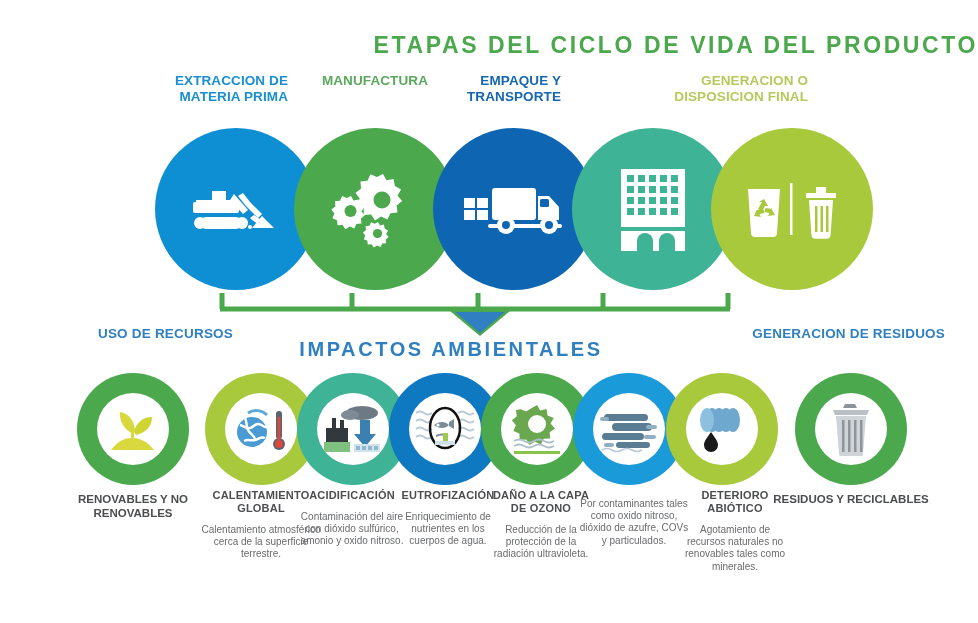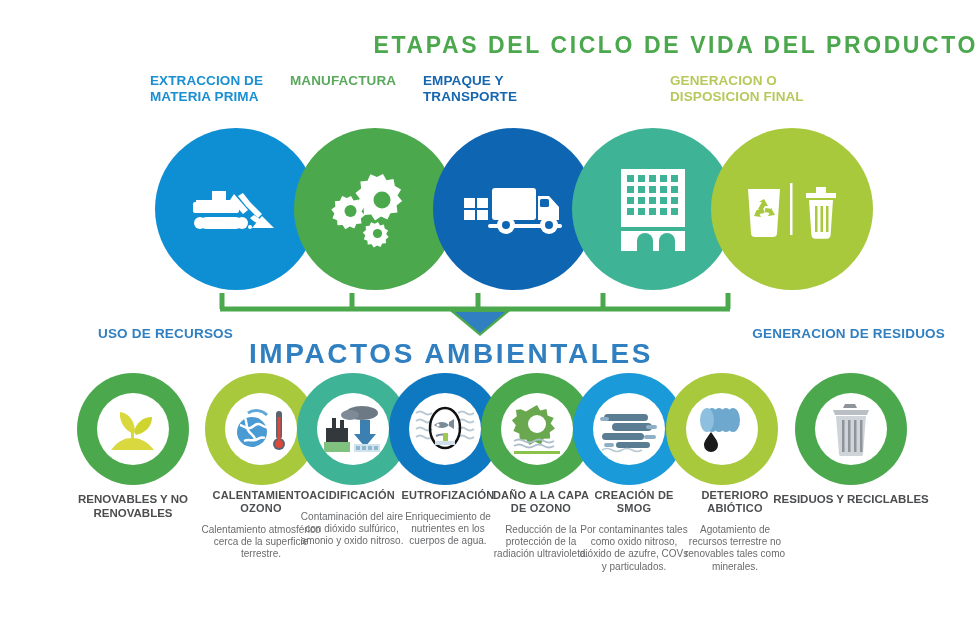--- a/index.html
+++ b/index.html
@@ -26,21 +26,21 @@
 
   
   .stage-labels {
     position:absolute;
     top:73px; left:150px;
     width:690px; height:44px;
   }
   .stage-label {
     position:absolute;
     width:138px;
-    text-align:left;
+    text-align:right;
     font-size:13.5px;
     font-weight:bold;
     line-height:16px;
     letter-spacing:.1px;
   }
 
   
   .top-circles { position:absolute; top:128px; left:0; width:978px; height:162px; }
   .top-circle {
     position:absolute;
@@ -66,21 +66,21 @@
     letter-spacing:.2px;
     width:200px;
   }
   #uso-de-recursos-heading { top:325px; left:33px; }
   #generacion-residuos-heading { top:325px; left:745px; }
 
   .impacts-title {
     position:absolute;
     top:338px; left:0; width:902px;
     text-align:center;
-    font-size:28px;
+    font-size:20px;
     font-weight:bold;
     letter-spacing:2.6px;
     color:#2f7fc1;
   }
 
   
   .bottom-circles { position:absolute; top:373px; left:0; width:978px; height:118px; }
   .ring {
     position:absolute;
     width:112px; height:112px;
@@ -431,39 +431,38 @@
             </g>
           </svg>
         </span>
       </div>
     </div>
   </div>
 
   <div class="outer-caption" id="cap-res" style="left: 48px; top: 492px;">RENOVABLES Y NO RENOVABLES</div>
 
   <div class="caption" id="cap-i0" style="left: 193px; width: 136px; top: 489px;">
-    <span class="cap-title">CALENTAMIENTO OZONO</span>
+    <span class="cap-title">CALENTAMIENTO GLOBAL</span>
     <span class="cap-body">Calentamiento atmosférico cerca de la superficie terrestre.</span>
   </div>
   <div class="caption" id="cap-i1" style="left: 297px; width: 110px; top: 489px;">
     <span class="cap-title">ACIDIFICACIÓN</span>
     <span class="cap-body">Contaminación del aire con dióxido sulfúrico, amonio y oxido nitroso.</span>
   </div>
   <div class="caption" id="cap-i3" style="left: 487px; width: 108px; top: 489px;">
     <span class="cap-title">DAÑO A LA CAPA DE OZONO</span>
     <span class="cap-body">Reducción de la protección de la radiación ultravioleta.</span>
   </div>
   <div class="caption" id="cap-i2" style="left: 394px; width: 108px; top: 489px;">
     <span class="cap-title">EUTROFIZACIÓN</span>
     <span class="cap-body">Enriquecimiento de nutrientes en los cuerpos de agua.</span>
   </div>
   <div class="caption" id="cap-i4" style="left: 578px; width: 112px; top: 489px;">
-    <span class="cap-title">CREACIÓN DE SMOG</span>
     <span class="cap-body">Por contaminantes tales como oxido nitroso, dióxido de azufre, COVs y particulados.</span>
   </div>
   <div class="caption" id="cap-i5" style="left: 684px; width: 102px; top: 489px;">
     <span class="cap-title">DETERIORO ABIÓTICO</span>
-    <span class="cap-body">Agotamiento de recursos terrestre no renovables tales como minerales.</span>
+    <span class="cap-body">Agotamiento de recursos naturales no renovables tales como minerales.</span>
   </div>
 
   <div class="outer-caption" id="cap-was" style="left: 766px; top: 492px;">RESIDUOS Y RECICLABLES</div>
 
 </div>
 
 </body></html>

